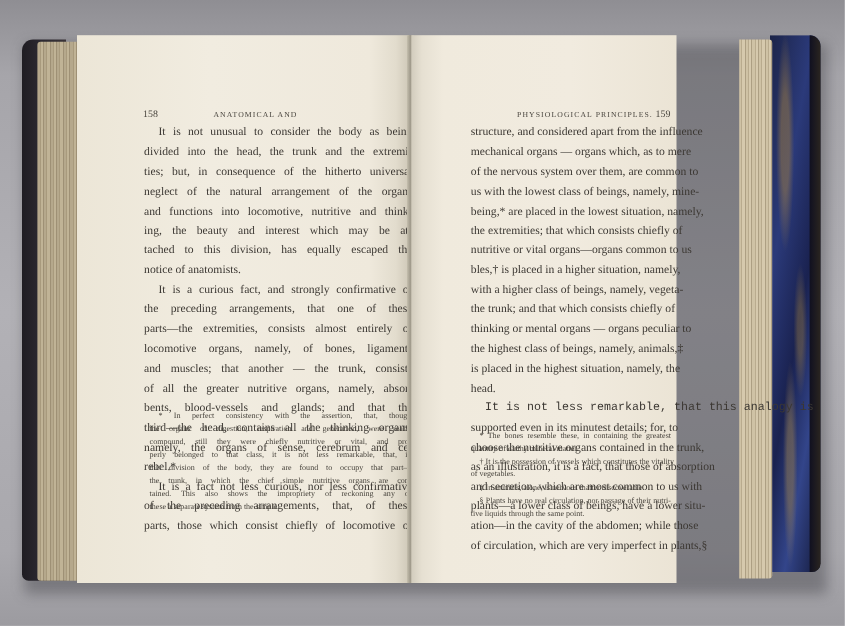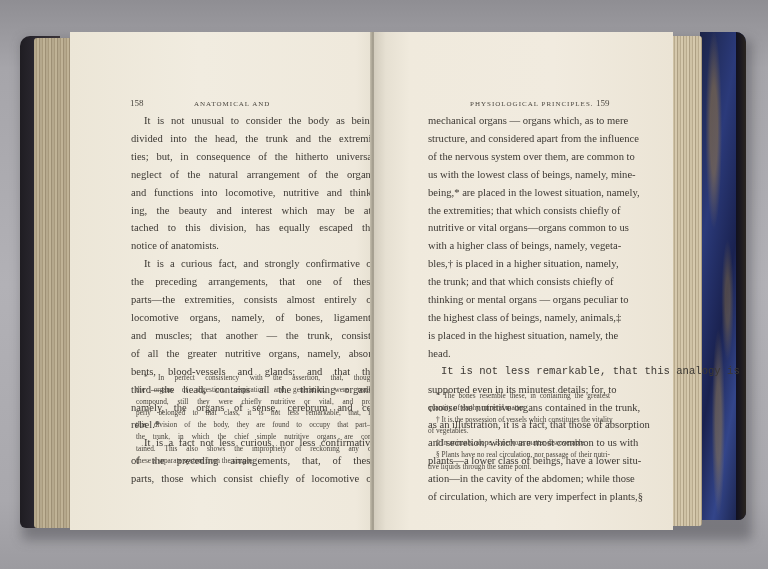--- a/index.html
+++ b/index.html
@@ -27,24 +27,24 @@
 
   
   .edge-left { position:absolute; left:34px; top:38px; width:36px; height:490px;
     background: repeating-linear-gradient(90deg, #b5a88c 0 2px, #a89a7d 2px 3px, #c0b396 3px 5px, #9e9075 5px 6px);
     border-radius: 3px 0 0 3px; }
   .edge-right { position:absolute; left:672px; top:36px; width:30px; height:490px;
     background: repeating-linear-gradient(90deg, #cfc2a5 0 2px, #b9ab8e 2px 3px, #d6c9ad 3px 5px, #ad9f83 5px 6px);
     border-radius: 0 3px 3px 0; }
 
   
-  .page { position:absolute; top:32px; height:498px; background:#efe9dc;padding-left:23px; }
+  .page { position:absolute; top:32px; height:498px; background:#efe9dc; }
   .page-left { left:70px; width:302px;
     background: linear-gradient(90deg, #ece6d7 0%, #f1ece0 40%, #efe9dc 88%, #e2dccd 96%, #cfc8b8 100%); }
-  .page-right { left:374px; width:276px;
+  .page-right { left:374px; width:241px;
     background: linear-gradient(90deg, #d2ccbd 0%, #e6e0d2 4%, #f0eadd 12%, #f1ebdf 60%, #ebe4d5 100%); }
   .gutter { position:absolute; left:370px; top:32px; width:6px; height:498px;
     background: linear-gradient(90deg, #c5bfae, #9f998a 50%, #c9c3b3); }
 
   .text { position:absolute; color:#3c3833; }
   .running-head { font-size:7px; letter-spacing:1px; color:#4a463f;text-align:center; }
   .folio { font-size:9px; color:#4a463f; }
   .body-text { font-size:10.6px; line-height:17.9px; text-align:justify; }
   .body-text p { margin:0; }
   .line { display:block; text-align:justify; text-align-last:justify; white-space:nowrap; }
@@ -114,29 +114,29 @@
 
 <div class="page page-right">
   <div class="text running-head" style="left:96px; top:68px;">PHYSIOLOGICAL PRINCIPLES.</div>
   <div class="text folio" style="left:222px; top:66px;">159</div>
 
   <div class="text body-text" style="left:54px; top:80px; width:182px; width:182px;">
   </div>
 
   <div class="text body-text" style="left:54px; top:80px; width:182px;">
     <p>
+      <span class="line">structure, and considered apart from the influence</span>
       <span class="line">mechanical organs — organs which, as to mere</span>
-      <span class="line">structure, and considered apart from the influence</span>
       <span class="line">of the nervous system over them, are common to</span>
       <span class="line">us with the lowest class of beings, namely, mine-</span>
       <span class="line">being,* are placed in the lowest situation, namely,</span>
       <span class="line">the extremities; that which consists chiefly of</span>
       <span class="line">nutritive or vital organs—organs common to us</span>
+      <span class="line">bles,† is placed in a higher situation, namely,</span>
       <span class="line">with a higher class of beings, namely, vegeta-</span>
-      <span class="line">bles,† is placed in a higher situation, namely,</span>
       <span class="line">the trunk; and that which consists chiefly of</span>
       <span class="line">thinking or mental organs — organs peculiar to</span>
       <span class="line">the highest class of beings, namely, animals,‡</span>
       <span class="line">is placed in the highest situation, namely, the</span>
       <span class="line last">head.</span>
     </p>
     <p>
       <span class="line" style="padding-left:13px;font-family:Liberation Mono, monospace;">It is not less remarkable, that this analogy is</span>
       <span class="line">supported even in its minutest details; for, to</span>
       <span class="line">choose the nutritive organs contained in the trunk,</span>

